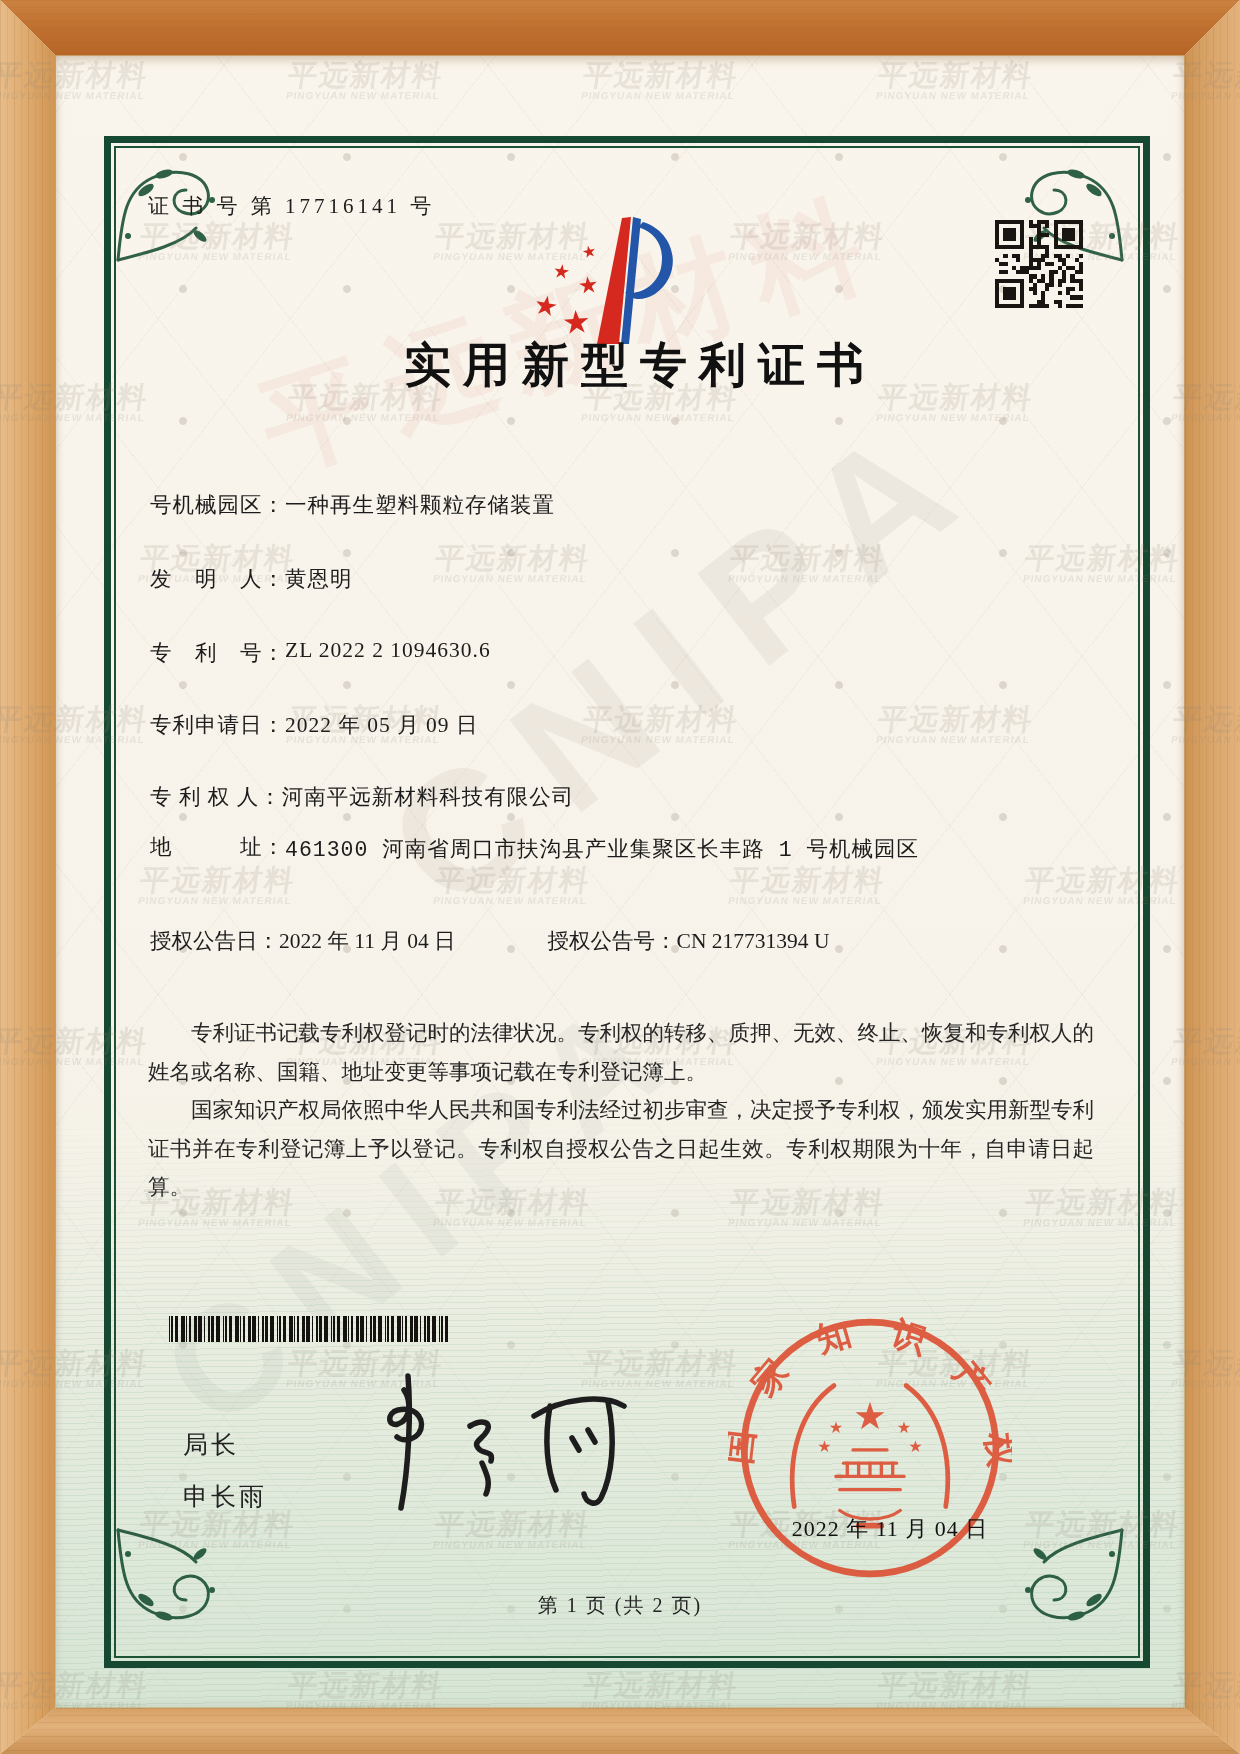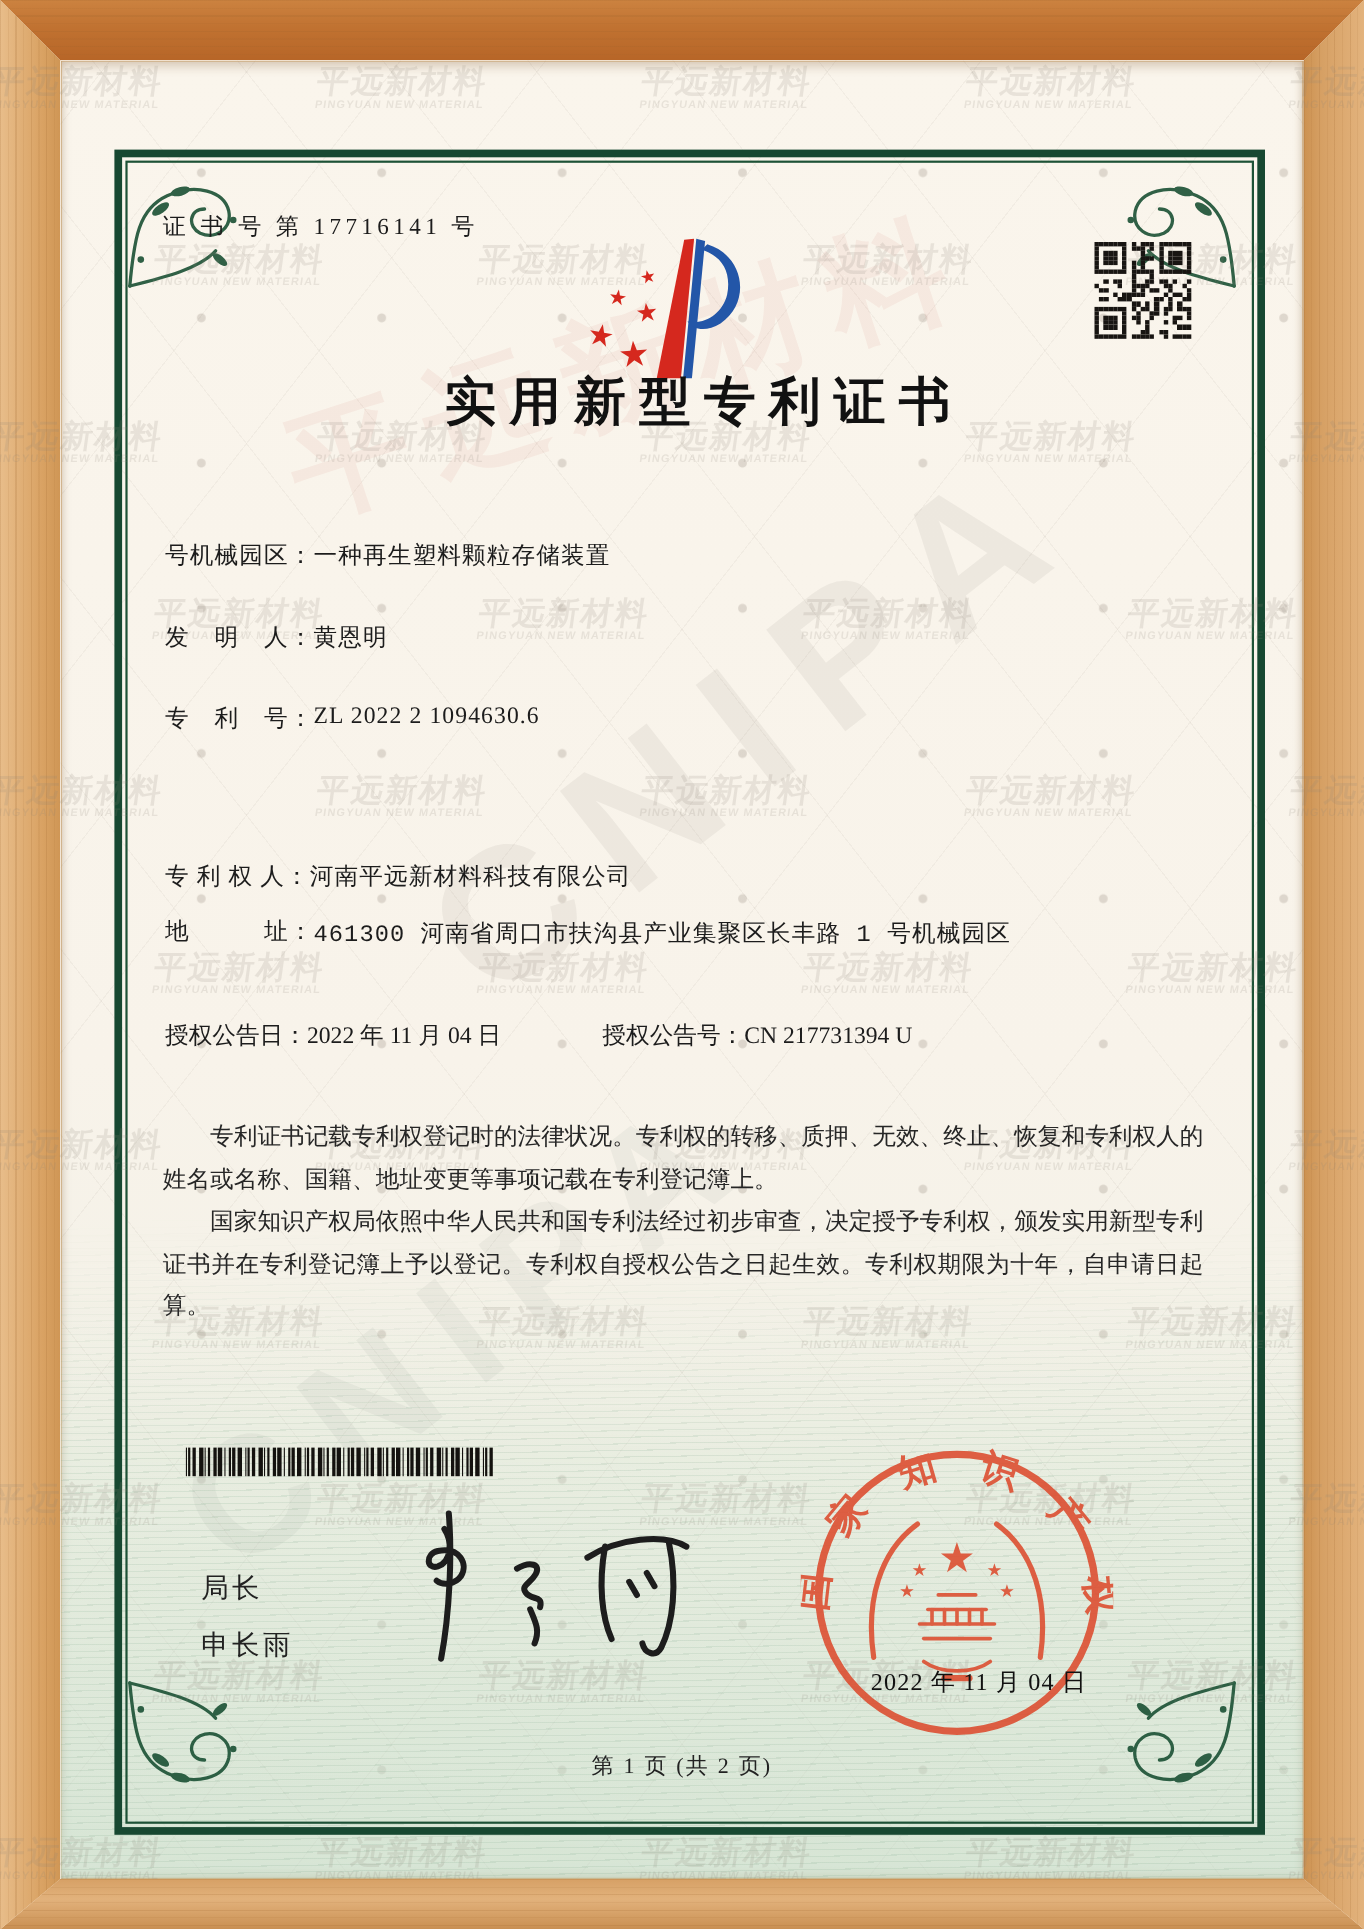--- a/index.html
+++ b/index.html
@@ -606,20 +606,24 @@
       <span class="val">一种再生塑料颗粒存储装置</span>
     </div>
     <div class="field" style="top:564px;">
       <span class="lab">发　明　人：</span>
       <span class="val">黄恩明</span>
     </div>
     <div class="field" style="top:638px;">
       <span class="lab">专　利　号：</span>
       <span class="val">ZL 2022 2 1094630.6</span>
     </div>
+    <div class="field" style="top:710px;">
+      <span class="lab">专利申请日：</span>
+      <span class="val">2022 年 05 月 09 日</span>
+    </div>
     <div class="field" style="top:782px;">
       <span class="lab">专 利 权 人：</span>
       <span class="val">河南平远新材料科技有限公司</span>
     </div>
     <div class="field f-addr" style="top:832px;font-family:Liberation Mono, monospace;">
       <span class="lab">地　　　址：</span>
       <span class="val">461300 河南省周口市扶沟县产业集聚区长丰路 1 号机械园区</span>
     </div>
 
     <div class="grant-row">

